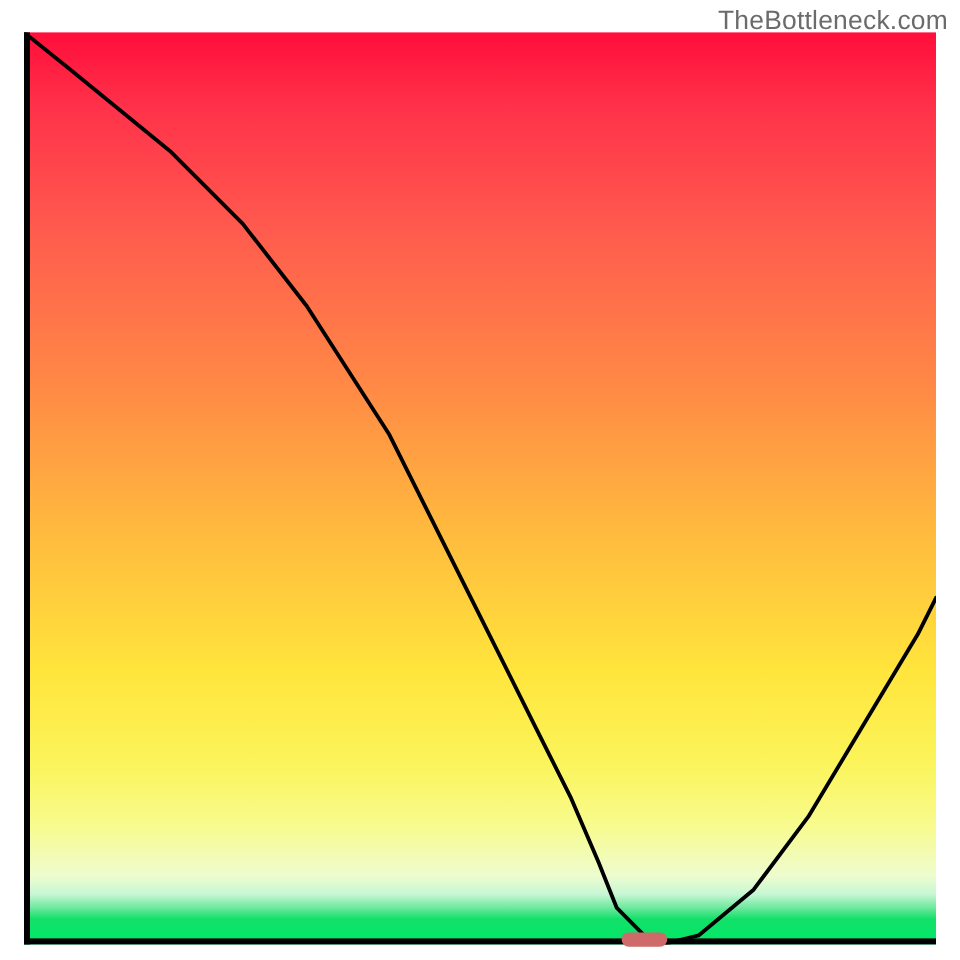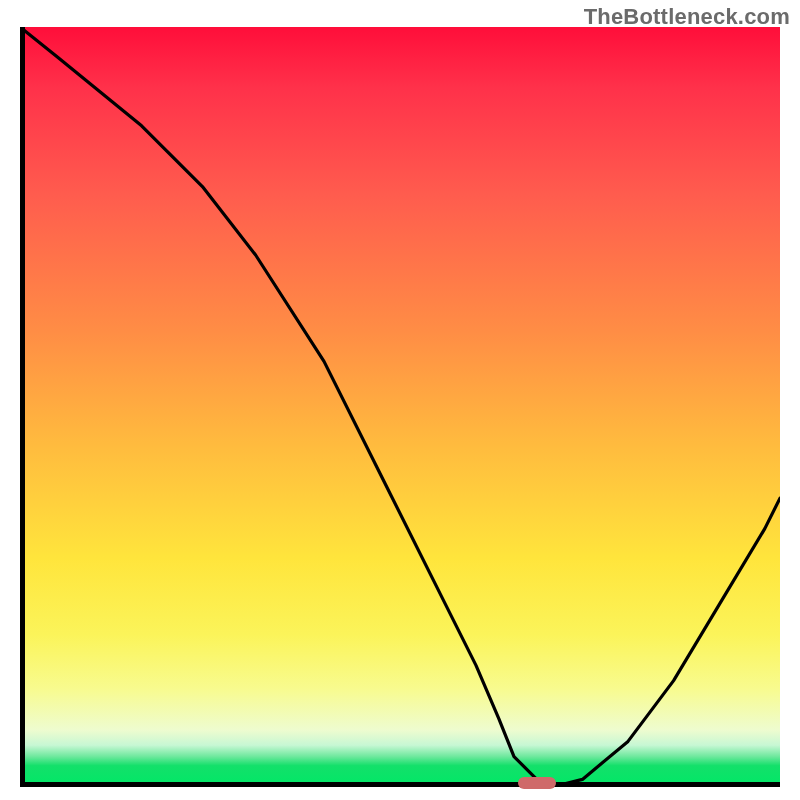--- a/index.html
+++ b/index.html
@@ -9,21 +9,21 @@
     height: 800px;
     background: #ffffff;
     overflow: hidden;
     font-family: Arial, Helvetica, sans-serif;
   }
   .watermark {
     position: absolute;
     top: 4px;
     right: 10px;
     font-size: 22px;
-    font-weight: bold;
+    font-weight: normal;
     color: #6b6b6b;
     letter-spacing: 0.2px;
     z-index: 3;
   }
   .frame {
     position: absolute;
     left: 20px;
     top: 27px;
     width: 760px;
     height: 760px;

